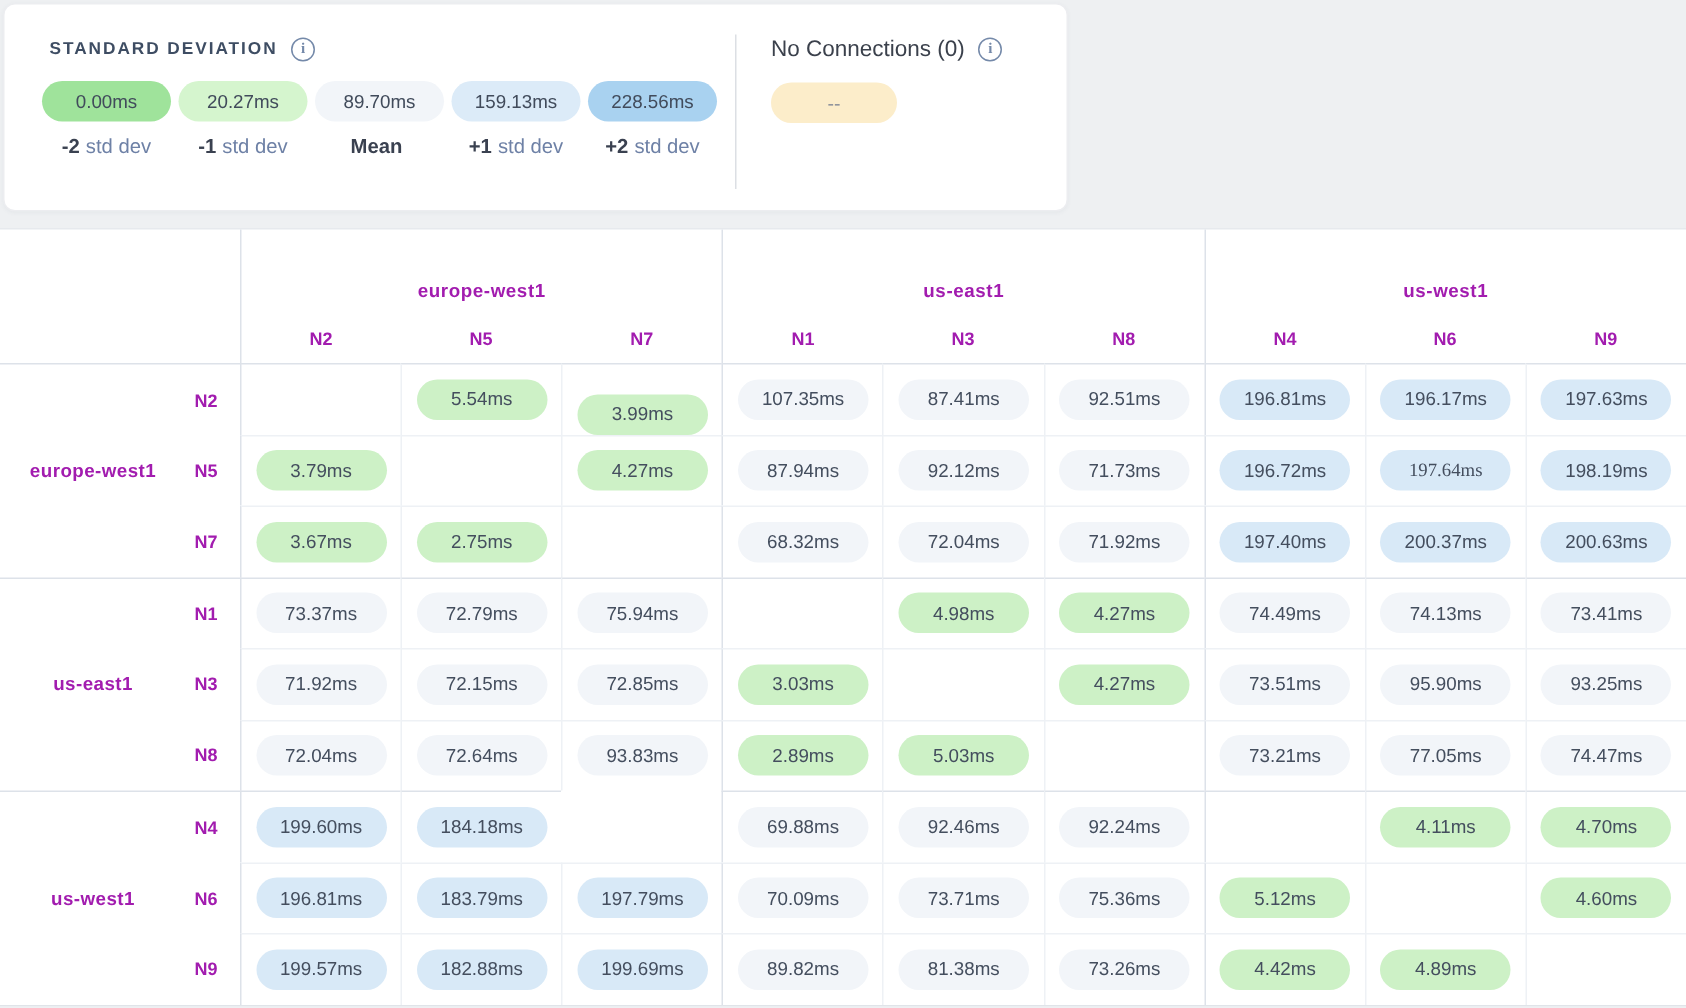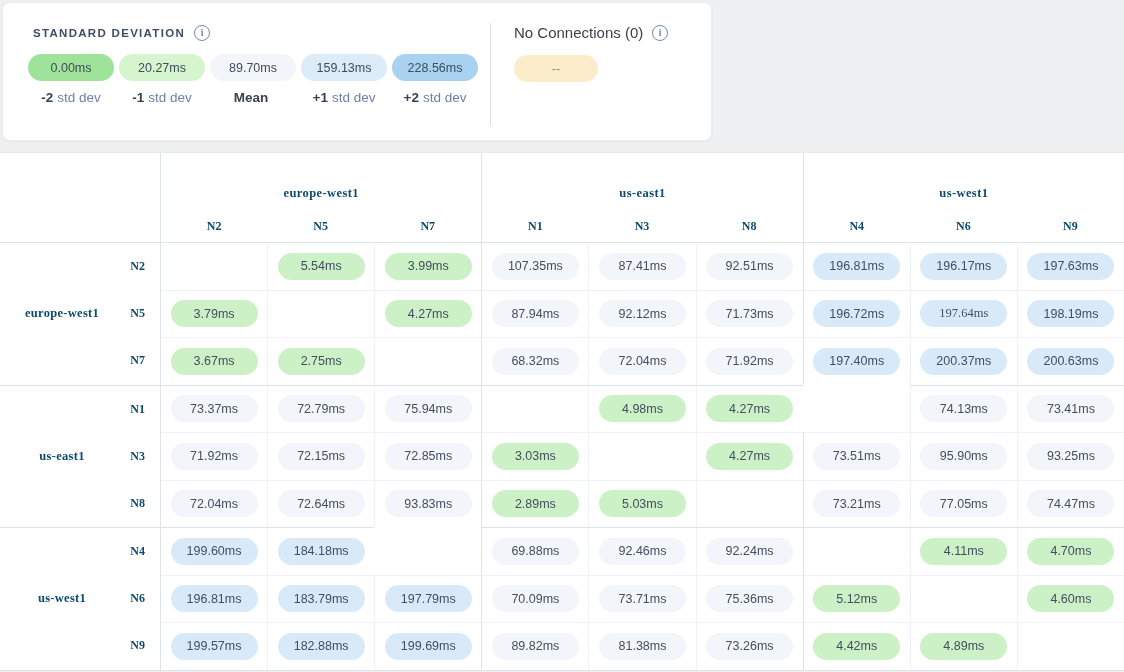--- a/index.html
+++ b/index.html
@@ -36,21 +36,21 @@
   .nc-title-row{display:flex;align-items:center;gap:9px;}
   .nc-title{font-size:15px;color:#3b414c;}
   .nc-pill{width:84px;margin-top:14px;background:#fcedca;color:#8b909a;font-size:13px;}
   
   .matrix{
     position:absolute;left:0;top:152px;width:1124px;background:#ffffff;
     display:grid;grid-template-columns:160px repeat(9,1fr);
     grid-template-rows:57px 32px repeat(9,47.5px);
     border-top:1px solid #e6e9ed;border-bottom:1px solid #e0e4e9;box-sizing:border-box;
   }
-  .mono{font-family:Liberation Serif, serif;font-weight:700;color:#0c4a6e;}
+  .mono{font-family:Liberation Sans, sans-serif;font-weight:700;color:#a21caf;}
   .mx-region-h{display:flex;align-items:flex-end;justify-content:center;
     padding-bottom:9px;font-size:12.5px;letter-spacing:.4px;}
   .mx-node-h{display:flex;align-items:center;justify-content:center;font-size:12px;}
   .mx-rowhead{display:flex;}
   .mx-row-region{flex:1;display:flex;align-items:center;justify-content:center;
     padding-left:14px;font-size:12.5px;letter-spacing:.3px;white-space:nowrap;}
   .mx-row-nodes{width:50px;display:flex;flex-direction:column;}
   .mx-row-node{height:47.5px;display:flex;align-items:center;justify-content:flex-end;
     padding-right:15px;font-size:12px;}
   .mx-cell{display:flex;align-items:center;justify-content:center;}
@@ -116,21 +116,21 @@
       <div class="mx-row-nodes">
         <div class="mx-row-node mono">N2</div>
         <div class="mx-row-node mono">N5</div>
         <div class="mx-row-node mono">N7</div>
       </div>
     </div>
     <div class="mx-cell vb hb" style="grid-area: 3 / 2;"></div>
     <div class="mx-cell vl hb" style="grid-area: 3 / 3;">
       <span class="pill cell-low">5.54ms</span>
     </div>
-    <div class="mx-cell vl hb" style="grid-area: 3 / 4;">
+    <div class="mx-cell vl hb" style="grid-area: 3 / 4; align-items: flex-end;">
       <span class="pill cell-low">3.99ms</span>
     </div>
     <div class="mx-cell vb hb" style="grid-area: 3 / 5;">
       <span class="pill cell-mid">107.35ms</span>
     </div>
     <div class="mx-cell vl hb" style="grid-area: 3 / 6;">
       <span class="pill cell-mid">87.41ms</span>
     </div>
     <div class="mx-cell vl hb" style="grid-area: 3 / 7;">
       <span class="pill cell-mid">92.51ms</span>
@@ -211,20 +211,23 @@
     <div class="mx-cell vl hb" style="grid-area: 6 / 4;">
       <span class="pill cell-mid">75.94ms</span>
     </div>
     <div class="mx-cell vb hb" style="grid-area: 6 / 5;"></div>
     <div class="mx-cell vl hb" style="grid-area: 6 / 6;">
       <span class="pill cell-low">4.98ms</span>
     </div>
     <div class="mx-cell vl hb" style="grid-area: 6 / 7;">
       <span class="pill cell-low">4.27ms</span>
     </div>
+    <div class="mx-cell vb hb" style="grid-area: 6 / 8;">
+      <span class="pill cell-mid">74.49ms</span>
+    </div>
     <div class="mx-cell vl hb" style="grid-area: 6 / 9;">
       <span class="pill cell-mid">74.13ms</span>
     </div>
     <div class="mx-cell vl hb" style="grid-area: 6 / 10;">
       <span class="pill cell-mid">73.41ms</span>
     </div>
     <div class="mx-cell vb hl" style="grid-area: 7 / 2;">
       <span class="pill cell-mid">71.92ms</span>
     </div>
     <div class="mx-cell vl hl" style="grid-area: 7 / 3;">

